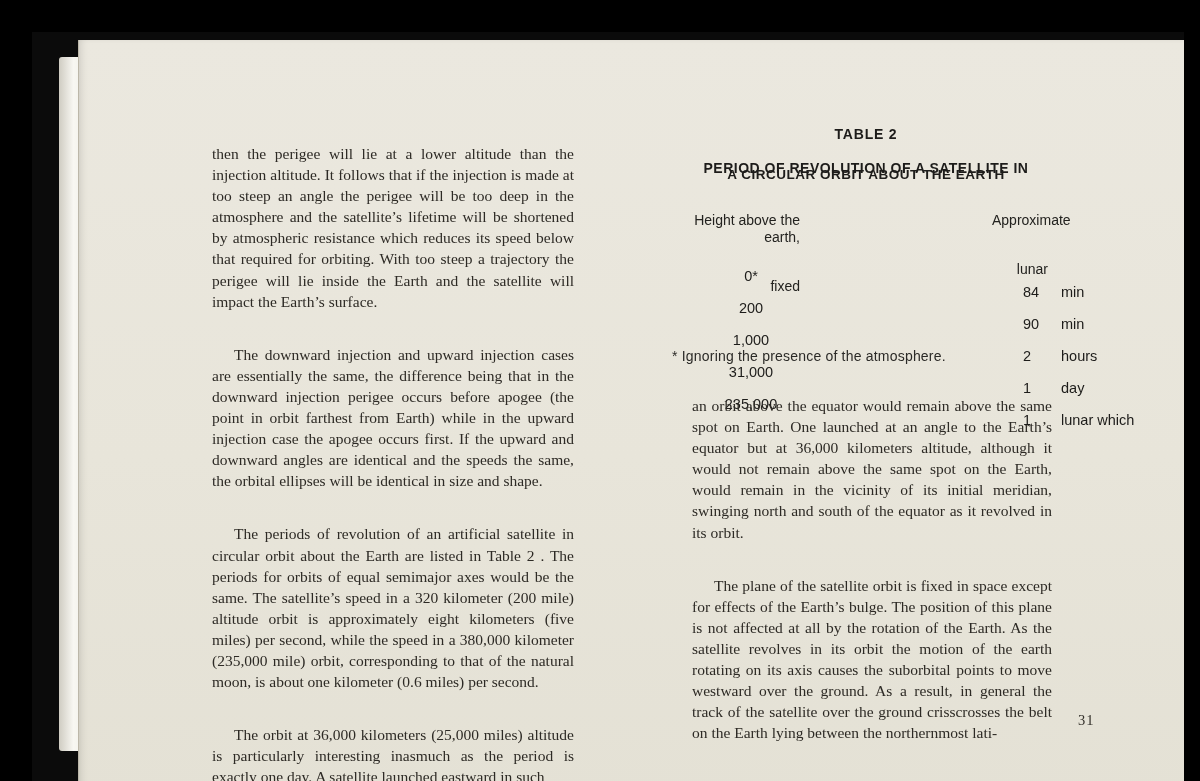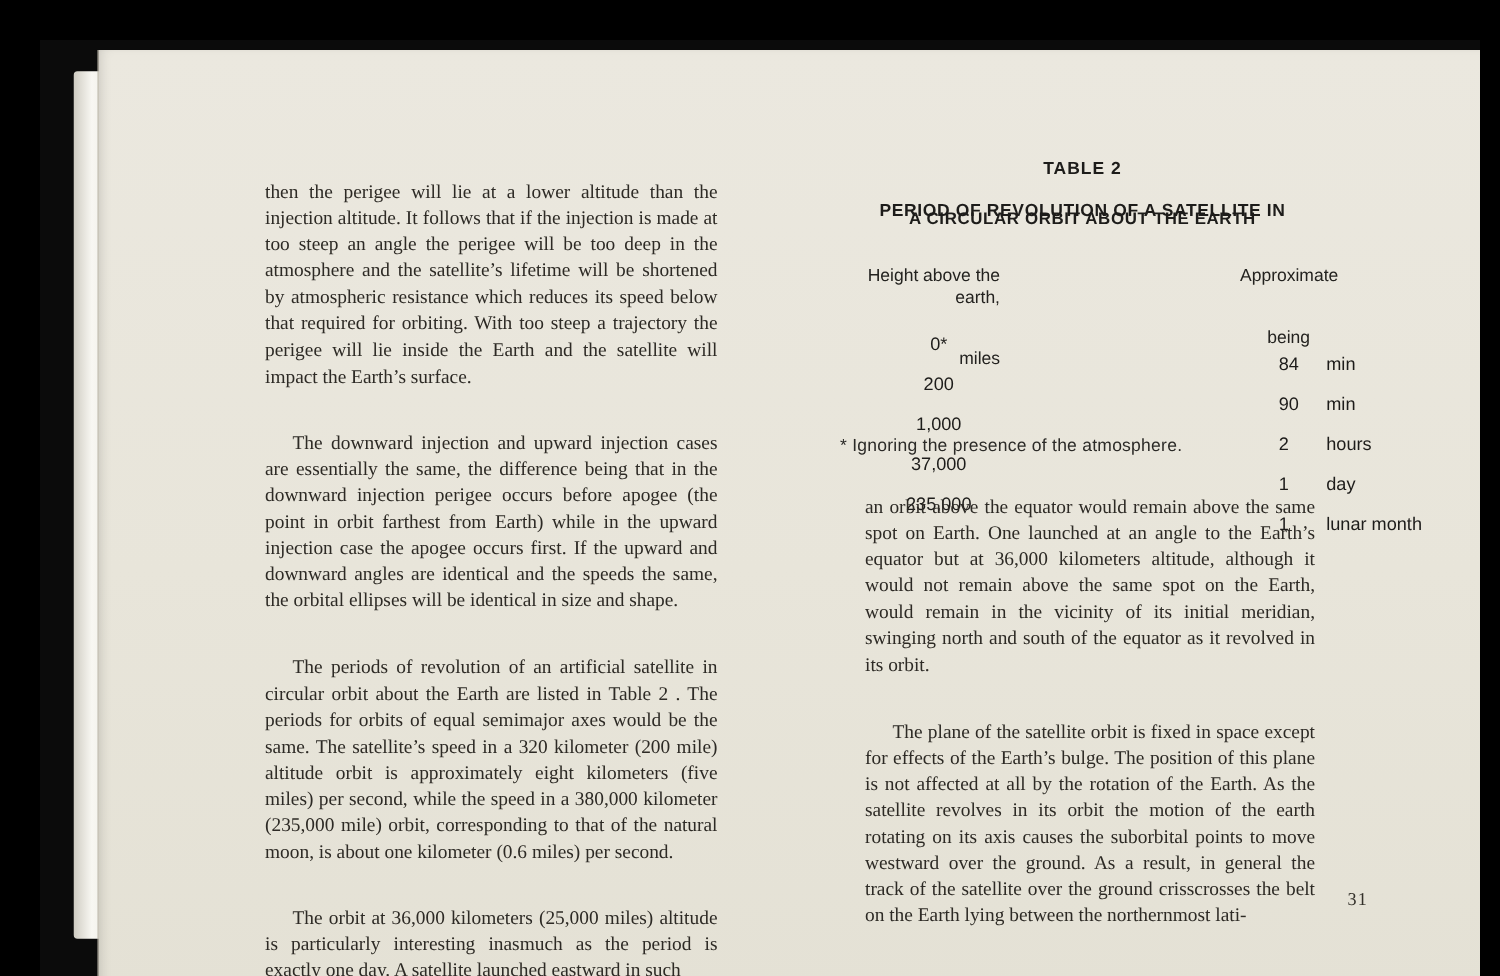--- a/index.html
+++ b/index.html
@@ -101,47 +101,47 @@
     <p>The orbit at 36,000 kilometers (25,000 miles) altitude is particularly interesting inasmuch as the period is exactly one day. A satellite launched eastward in such</p>
   </div>
 
   <div class="table-block">
     <div class="t-title">TABLE 2</div>
     <div class="t-sub1">PERIOD OF REVOLUTION OF A SATELLITE IN</div>
     <div class="t-sub2">A CIRCULAR ORBIT ABOUT THE EARTH</div>
 
     <div class="t-h1">
       <div>Height above the earth,</div>
-      <div>miles</div>
+      <div>fixed</div>
     </div>
     <div class="t-h2">
       <div>Approximate</div>
-      <div>being</div>
+      <div>lunar</div>
     </div>
 
     <div class="t-rows">
       <div class="t-row">
         <span class="t-height">0*</span>
         <span class="t-period"><span class="pnum">84</span><span class="punit">min</span></span>
       </div>
       <div class="t-row">
         <span class="t-height">200</span>
         <span class="t-period"><span class="pnum">90</span><span class="punit">min</span></span>
       </div>
       <div class="t-row">
         <span class="t-height">1,000</span>
         <span class="t-period"><span class="pnum">2</span><span class="punit">hours</span></span>
       </div>
       <div class="t-row">
-        <span class="t-height">37,000</span>
+        <span class="t-height">31,000</span>
         <span class="t-period"><span class="pnum">1</span><span class="punit">day</span></span>
       </div>
       <div class="t-row">
         <span class="t-height">235,000</span>
-        <span class="t-period"><span class="pnum">1</span><span class="punit">lunar month</span></span>
+        <span class="t-period"><span class="pnum">1</span><span class="punit">lunar which</span></span>
       </div>
     </div>
 
     <div class="t-footnote">* Ignoring the presence of the atmosphere.</div>
   </div>
 
   <div class="body-text col-right">
     <p>an orbit above the equator would remain above the same spot on Earth. One launched at an angle to the Earth’s equator but at 36,000 kilometers altitude, although it would not remain above the same spot on the Earth, would remain in the vicinity of its initial meridian, swinging north and south of the equator as it revolved in its orbit.</p>
     <p>The plane of the satellite orbit is fixed in space except for effects of the Earth’s bulge. The position of this plane is not affected at all by the rotation of the Earth. As the satellite revolves in its orbit the motion of the earth rotating on its axis causes the suborbital points to move westward over the ground. As a result, in general the track of the satellite over the ground crisscrosses the belt on the Earth lying between the northernmost lati-</p>
   </div>

